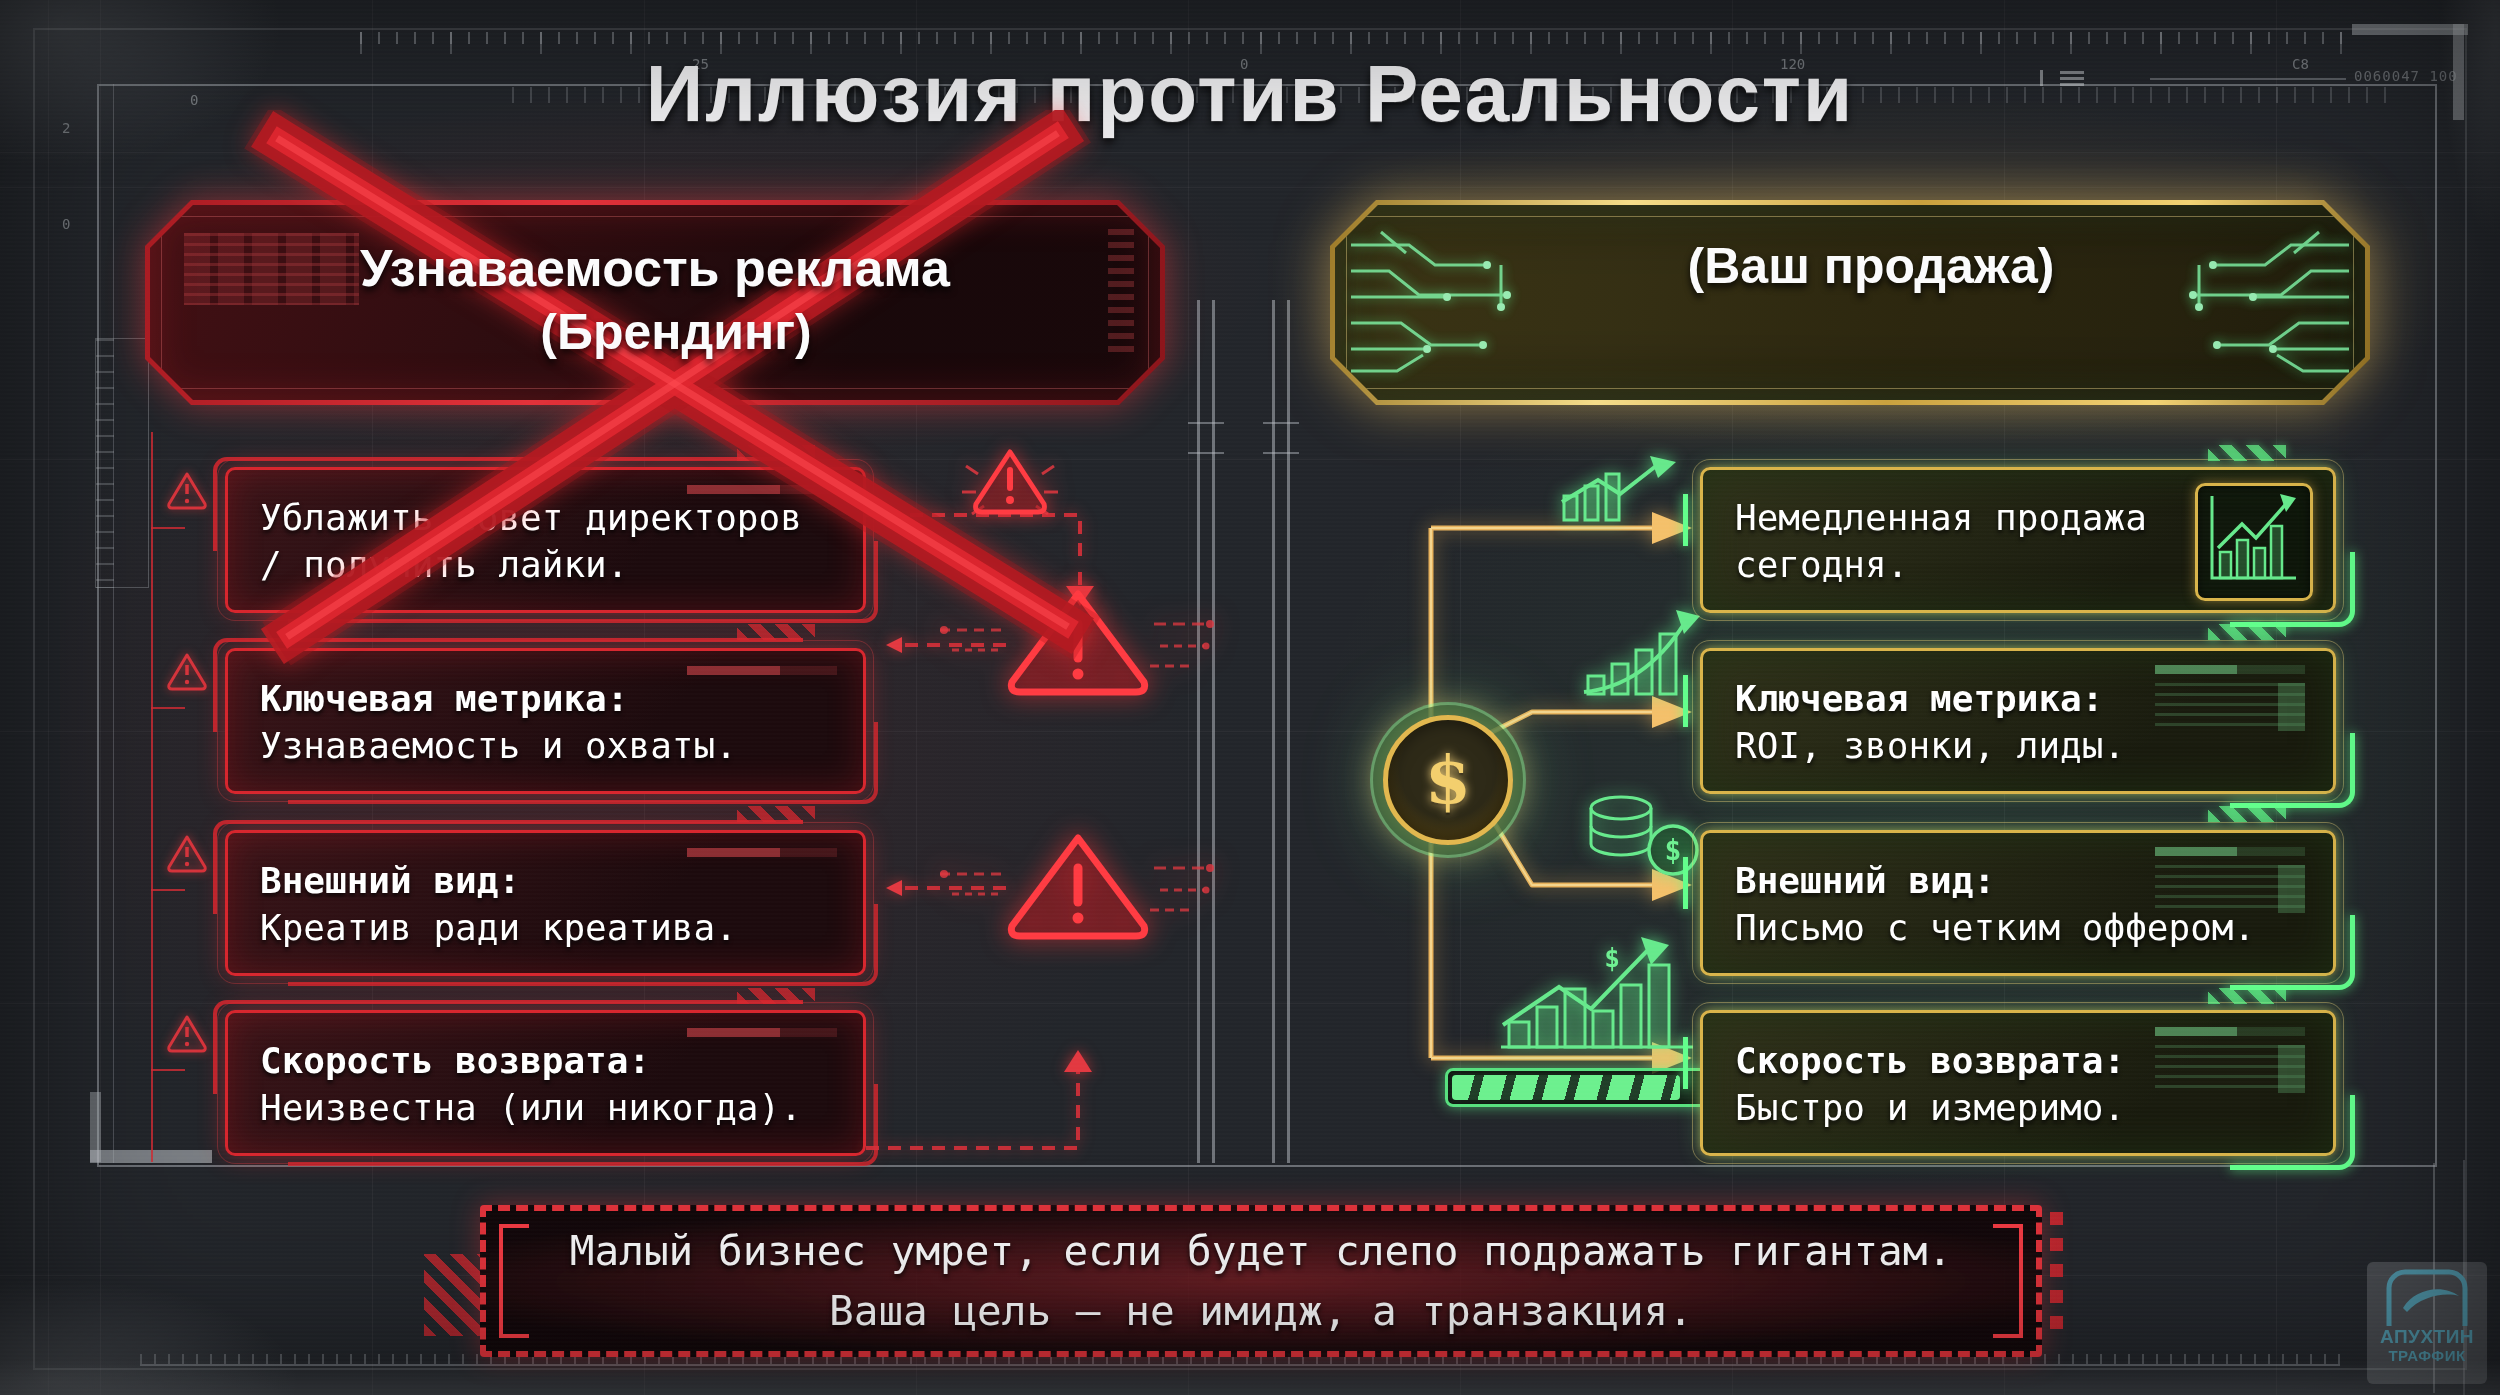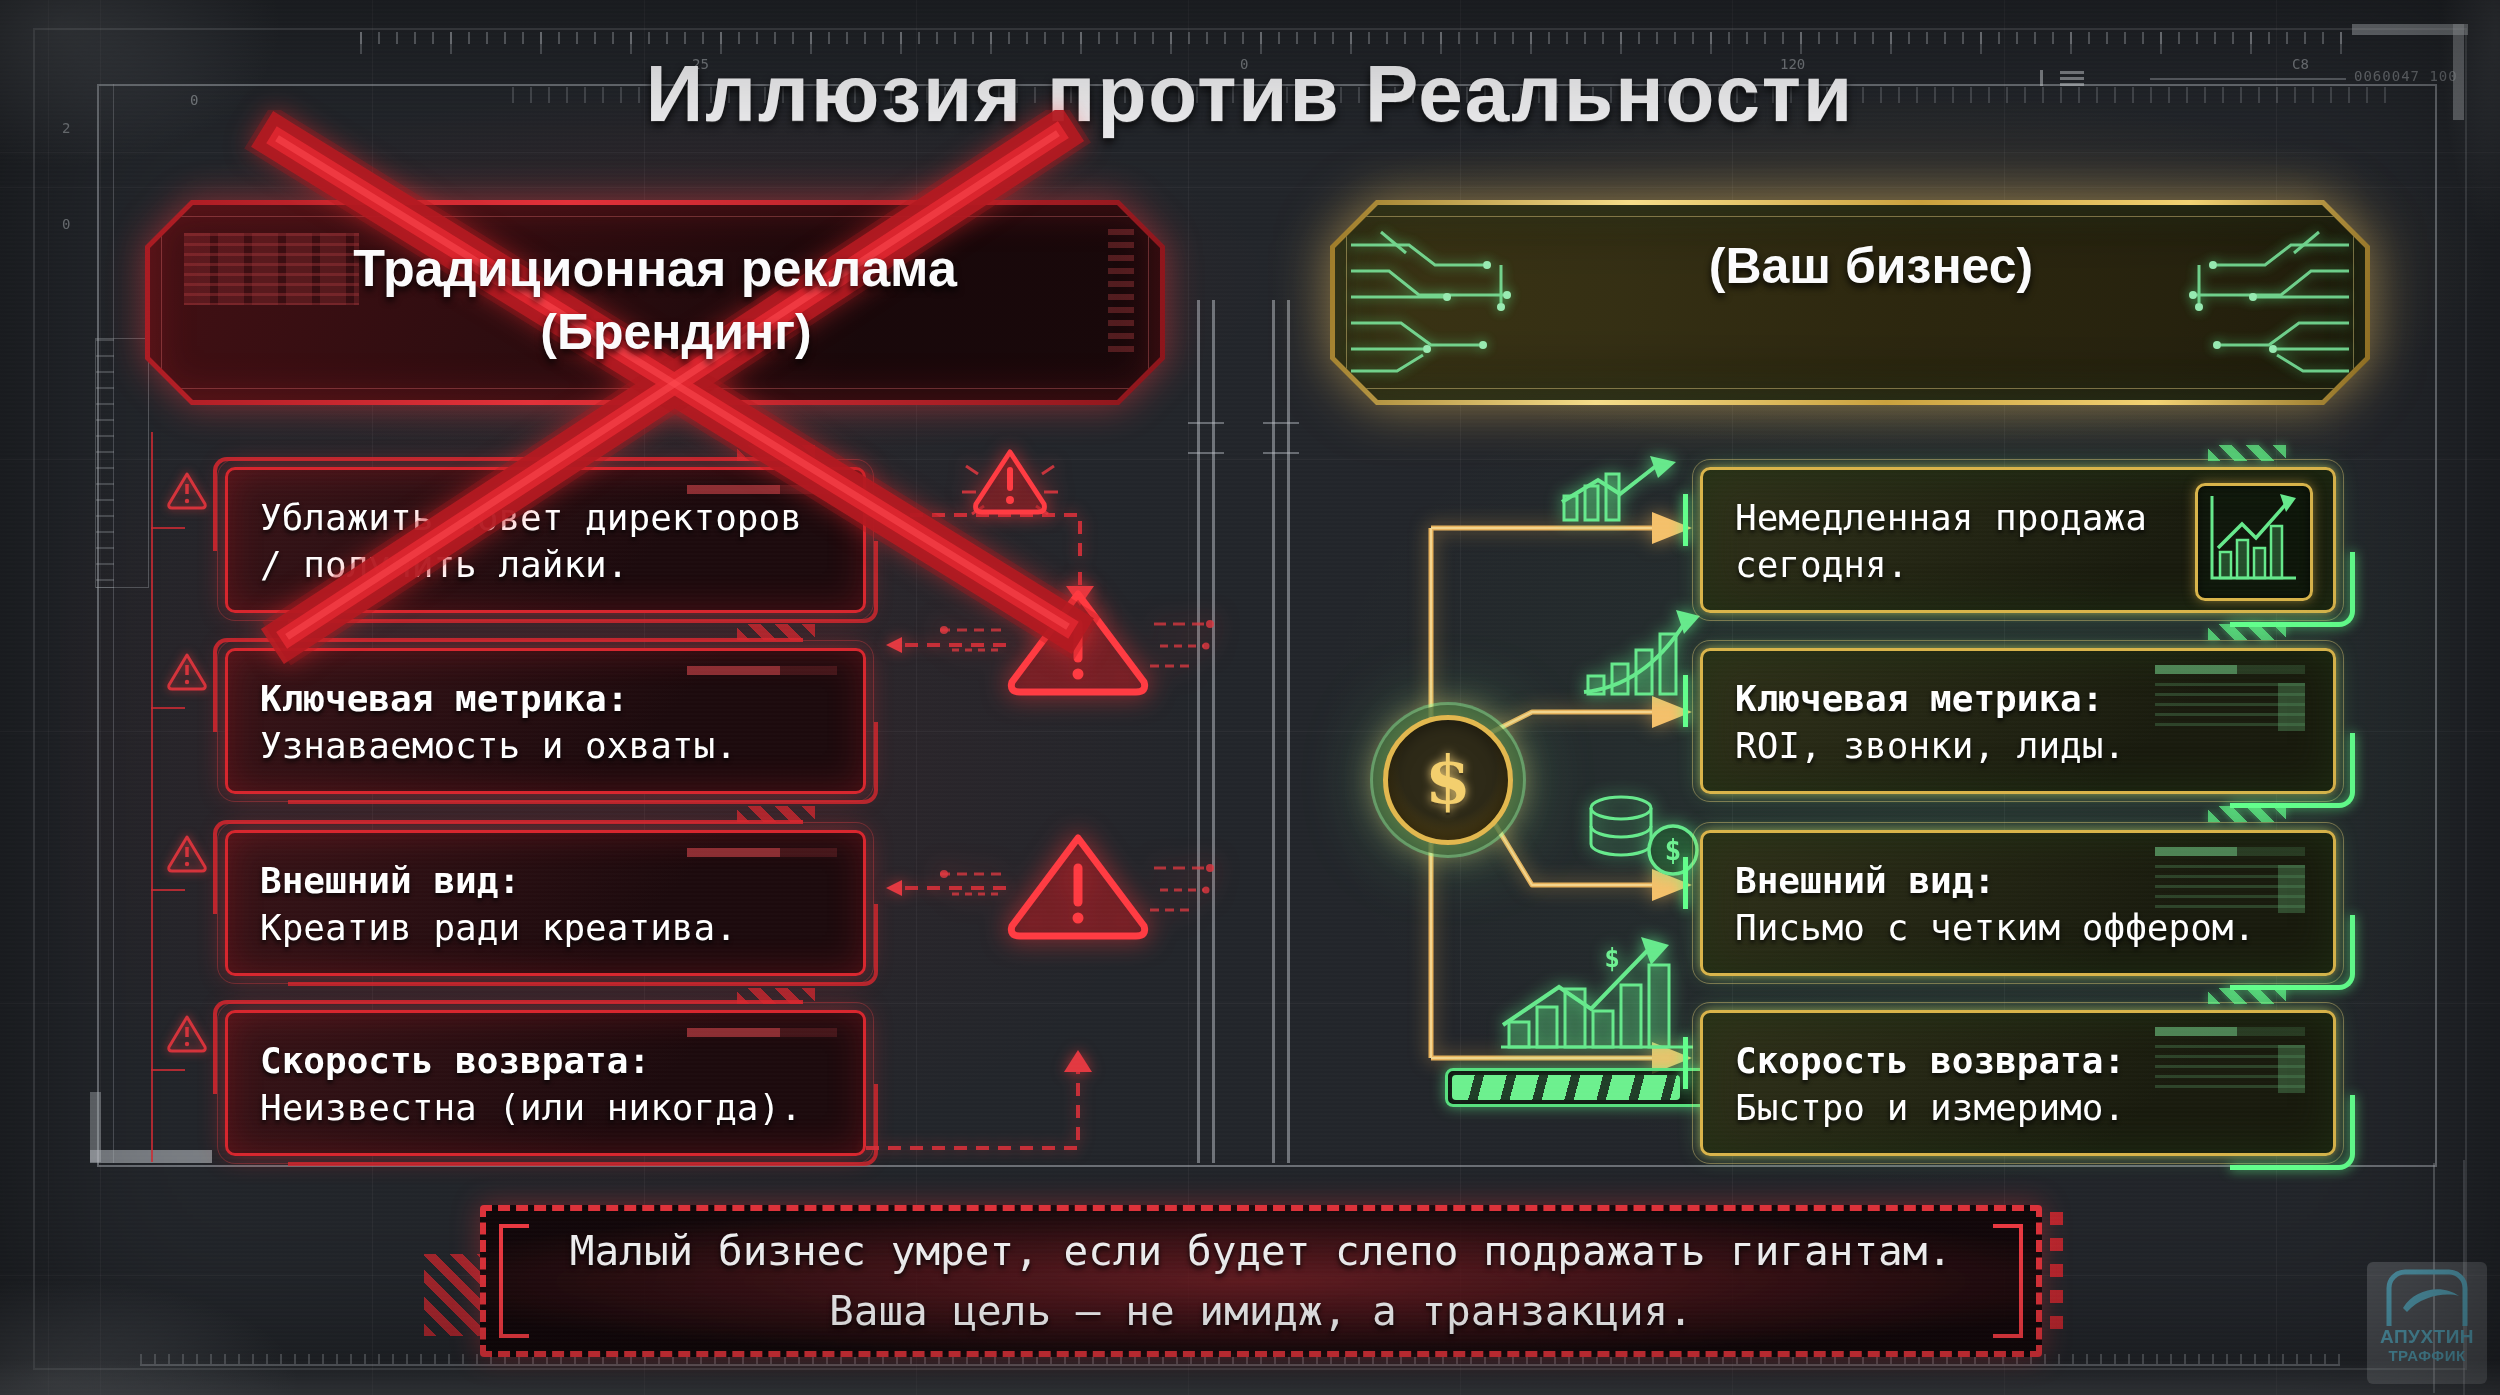--- a/index.html
+++ b/index.html
@@ -242,21 +242,21 @@
       <path d="M860,25 L95,525" stroke="#b91d24" stroke-width="42" opacity=".92"></path>
       <path d="M85,30 L870,515" stroke="#a8161d" stroke-width="52" opacity=".3" stroke-dasharray="58 16"></path>
       <path d="M860,25 L95,525" stroke="#a8161d" stroke-width="52" opacity=".3" stroke-dasharray="46 20"></path>
       <path d="M85,30 L870,515" stroke="#e02730" stroke-width="20" opacity=".9"></path>
       <path d="M860,25 L95,525" stroke="#e02730" stroke-width="20" opacity=".9"></path>
       <path d="M85,30 L870,515" stroke="#ff4a52" stroke-width="7" opacity=".55"></path>
       <path d="M860,25 L95,525" stroke="#ff4a52" stroke-width="7" opacity=".55"></path>
     </g>
   </svg>
   <div class="abs hdr-text" style="left:145px;top:235px;width:1020px;">
-    <div class="l1">Традиционная реклама</div>
+    <div class="l1">Узнаваемость реклама</div>
     <div class="l2">(Брендинг)</div>
   </div>
 
   <div class="abs hexwrap gold" style="left:1330px;top:200px;width:1040px;height:205px;z-index:20;">
     <div class="hex gold">
       <div class="hex-in gold">
         <div class="hex-line gold"></div>
         <svg class="circuit" style="left:16px;" width="230" height="160" viewBox="0 0 230 160">
           <g fill="none" stroke="#86ffb0" stroke-width="3" opacity=".85">
             <path d="M0,18 H58 L84,38 H132"></path>
@@ -294,21 +294,21 @@
               <circle cx="96" cy="70" r="4"></circle>
             <circle cx="132" cy="118" r="4"></circle>
               <circle cx="76" cy="122" r="4"></circle>
               <circle cx="150" cy="80" r="4"></circle>
           </g>
         </svg>
       </div>
     </div>
   </div>
   <div class="abs hdr-text" style="left:1330px;top:235px;width:1040px;">
-    <div class="l2">(Ваш бизнес)</div>
+    <div class="l2">(Ваш продажа)</div>
   </div>
 
   <div class="abs redline"></div>
   <div class="abs redstub" style="top:527px;"></div>
   <div class="abs redstub" style="top:707px;"></div>
   <div class="abs redstub" style="top:889px;"></div>
   <div class="abs redstub" style="top:1069px;"></div>
   <svg class="abs warn-sm" style="left:165px;top:470px;" width="44" height="40" viewBox="0 0 44 40">
     <path d="M22,4 L40,34 Q41,38 37,38 H7 Q3,38 4,34 Z" fill="none" stroke="#d8343c" stroke-width="3" stroke-linejoin="round"></path>
     <path d="M22,14 V24" stroke="#d8343c" stroke-width="3.5"></path>

